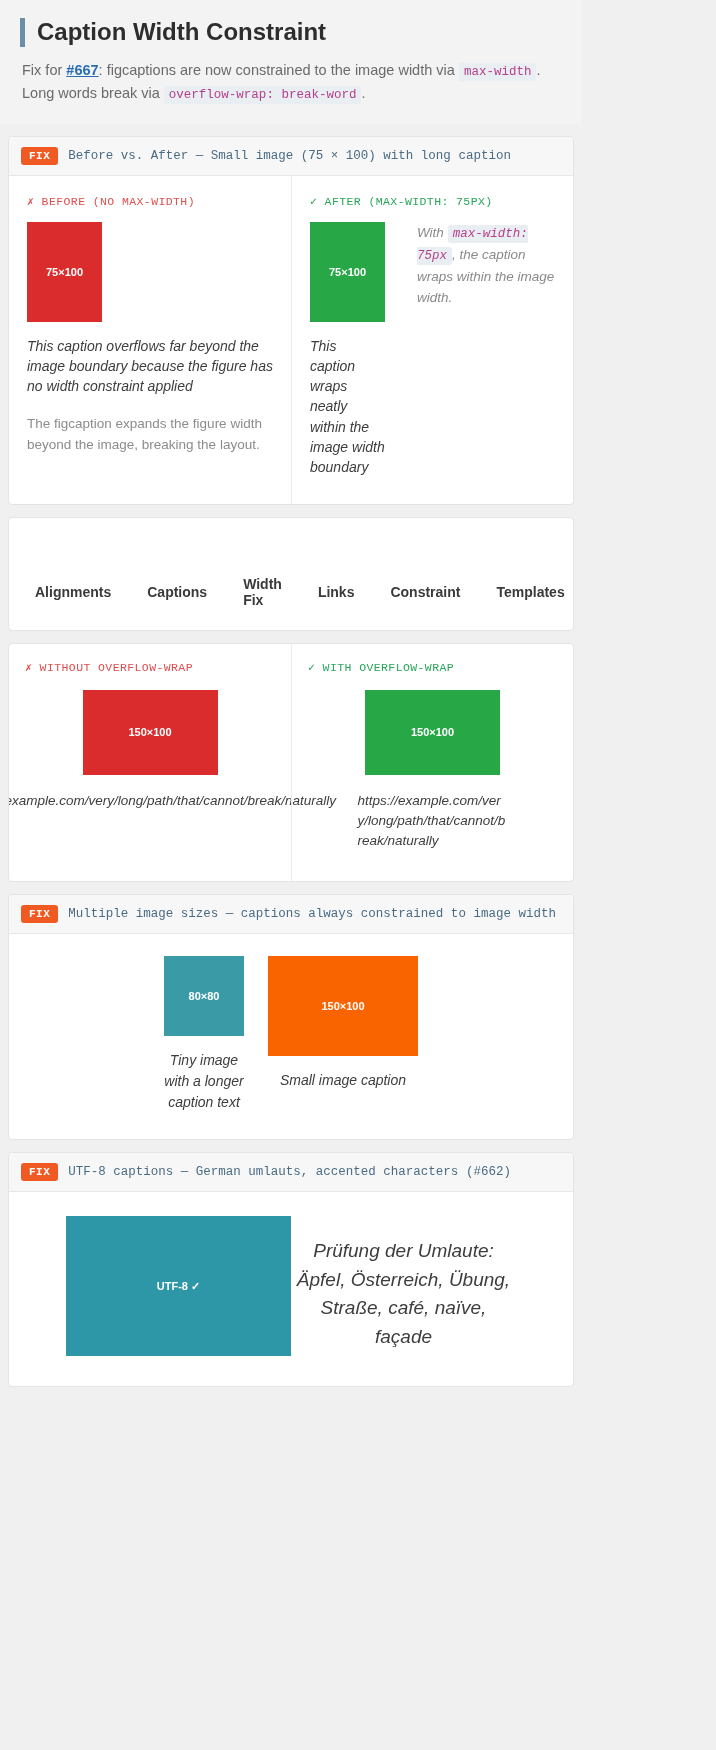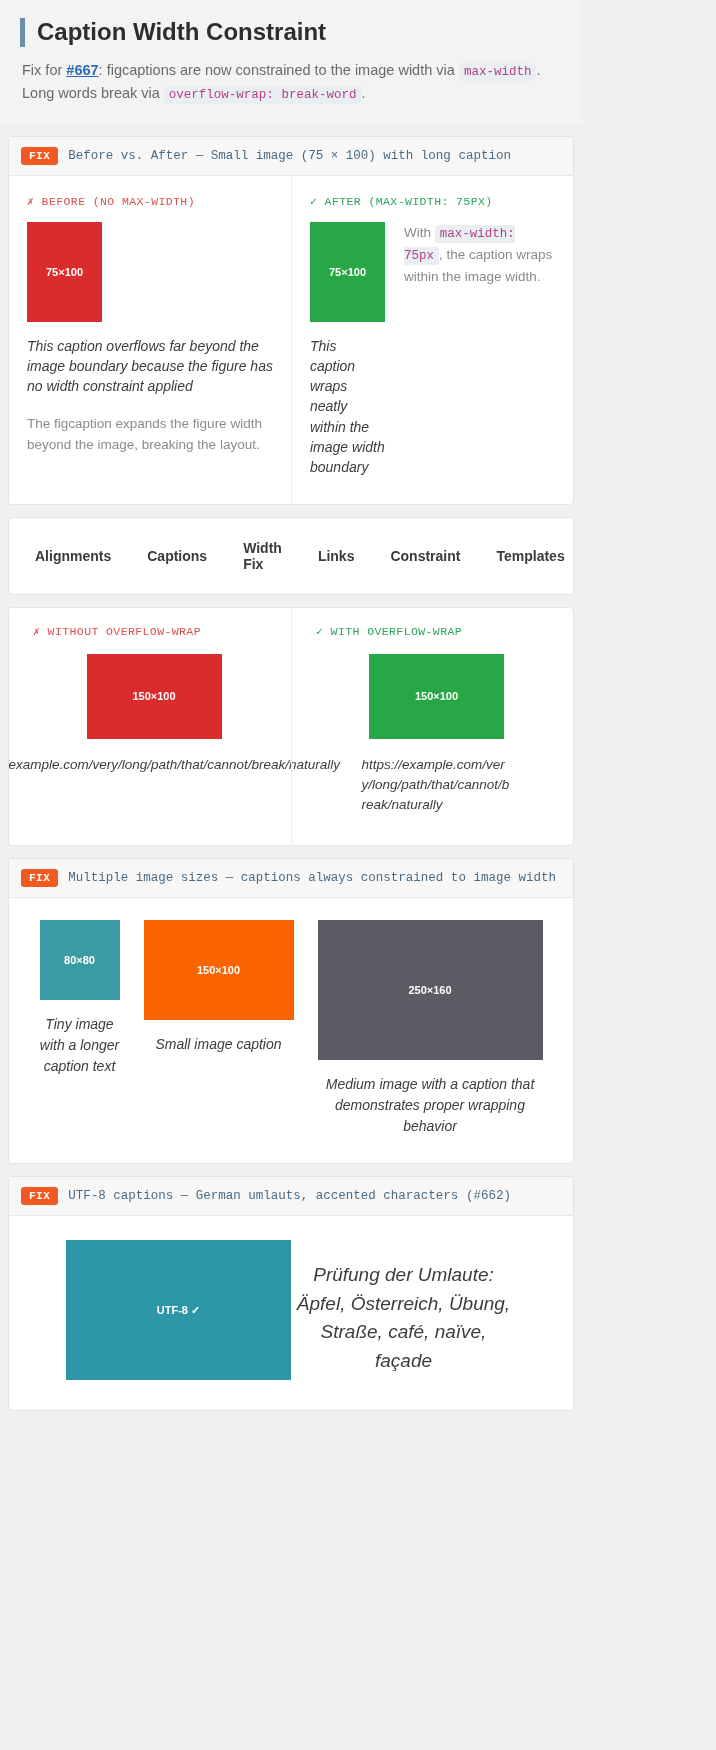--- a/index.html
+++ b/index.html
@@ -121,22 +121,23 @@
     font-size: 13.5px;
     color: #8c8c8c;
     line-height: 1.5;
     margin-top: 18px;
     font-style: normal;
   }
   .after-note {
     font-size: 13.5px;
     color: #8a8a8a;
     line-height: 1.6;
-    margin-left: 19px;
+    margin-left: 32px;
     flex: 1;
+    font-style: italic;
   }
   .after-row { display: flex; align-items: flex-start; }
 
   .cap-narrow {
     width: 75px;
     overflow-wrap: break-word;
     word-break: break-word;
   }
 
   
@@ -149,24 +150,25 @@
     align-items: center;
     padding: 16px 10px;
     gap: 4px;
   }
   .tab {
     font-size: 14px;
     font-weight: bold;
     color: #3a3a3a;
     padding: 6px 16px;
     cursor: pointer;
-  }
-
-  
-  .ow-pane { padding: 16px 16px 30px 24px; }
+    margin-top: 36px;
+  }
+
+  
+  .ow-pane { padding: 16px 16px 30px 16px; }
   .ow-figure { margin-top: 16px; display: flex; flex-direction: column; align-items: center; }
   .ow-cap-nowrap {
     font-style: italic;
     font-size: 13.5px;
     color: #3d3d3d;
     margin-top: 16px;
     white-space: nowrap;
   }
   .ow-cap-wrap {
     font-style: italic;
@@ -312,26 +314,20 @@
         <figcaption class="multi-cap" style="width:80px;">Tiny image with a longer caption text</figcaption>
       </figure>
 
       <figure class="multi-fig">
         <div class="img-box" style="width:150px;height:100px;background:#fa6400;">
           <span>150×100</span>
         </div>
         <figcaption class="multi-cap" style="width:150px;">Small image caption</figcaption>
       </figure>
 
-      <figure class="multi-fig">
-        <div class="img-box" style="width:225px;height:140px;background:#5b5b63;">
-          <span>250×160</span>
-        </div>
-        <figcaption class="multi-cap" style="width:225px;">Medium image with a caption that demonstrates proper wrapping behavior</figcaption>
-      </figure>
 
     </div>
   </div>
 
   <div class="card">
     <div class="card-head">
       <span class="badge-fix">FIX</span>
       <span class="card-head-title">UTF-8 captions — German umlauts, accented characters (#662)</span>
     </div>
     <div class="utf8-body">

